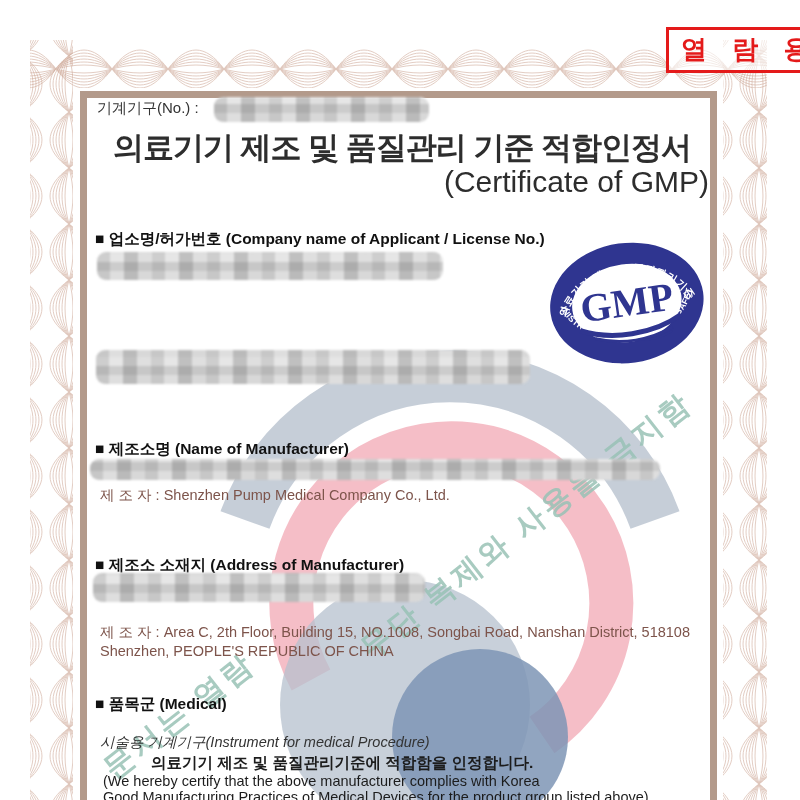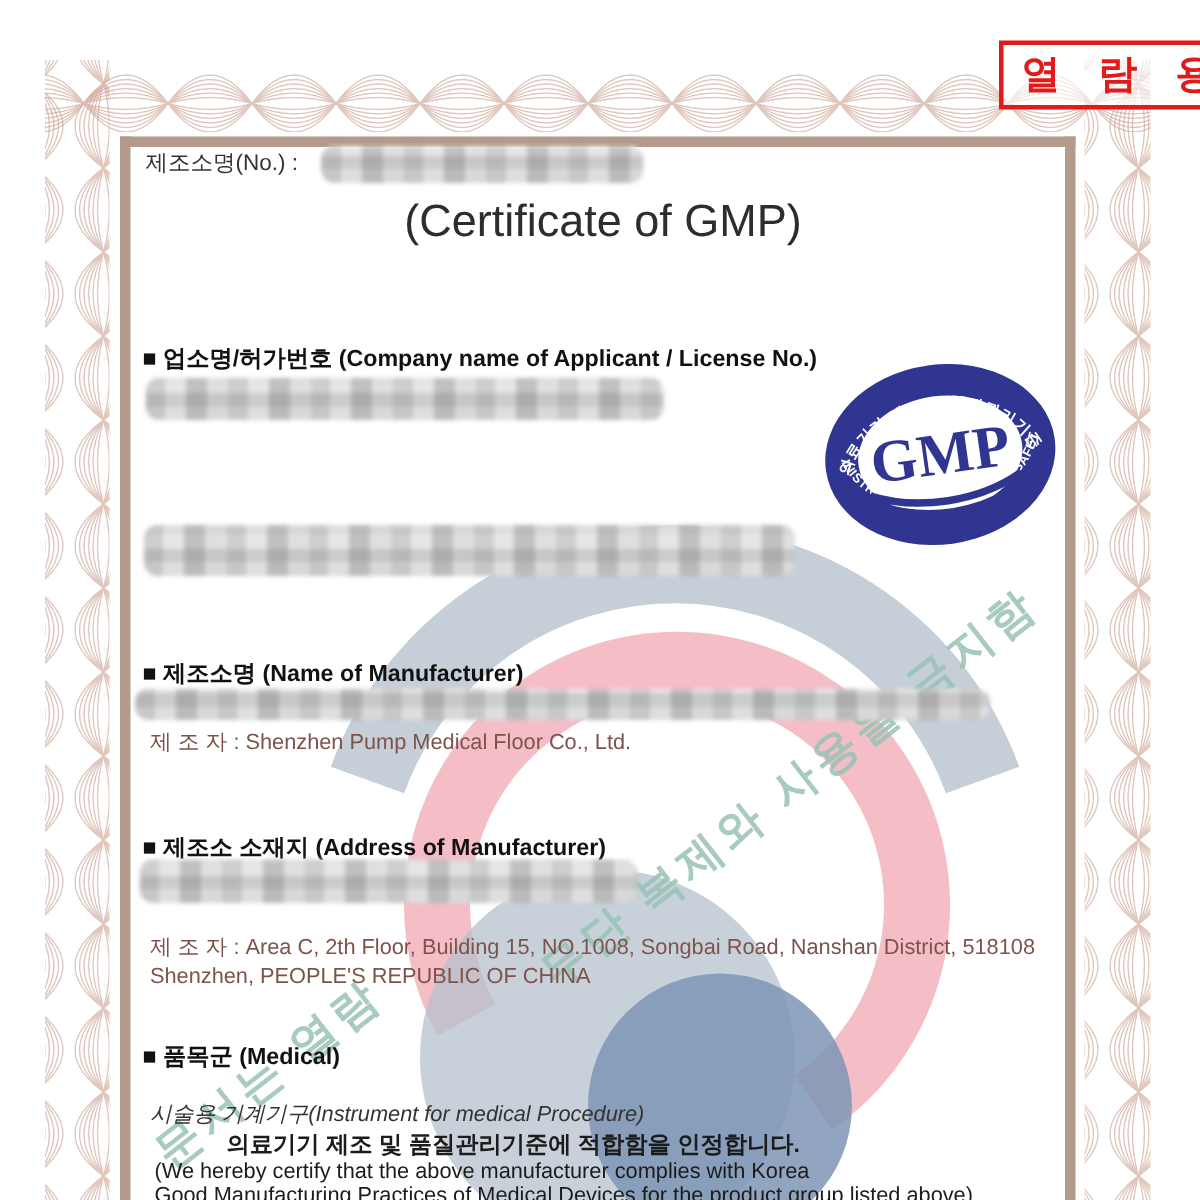--- a/index.html
+++ b/index.html
@@ -13,21 +13,21 @@
   
   #wm-svg{position:absolute;left:0;top:0;z-index:0;}
   .wm-text{position:absolute;z-index:0;color:#99c2b6;opacity:.85;font-size:30px;
            font-weight:bold;letter-spacing:4px;transform:rotate(-38deg);
            transform-origin:0 0;white-space:nowrap;}
   
   .content{z-index:2;}
   .cert-no{left:97px;top:99px;font-size:15px;color:#333;}
   .title-wrap{left:95px;top:131px;width:614px;text-align:center;color:#2d2d2d;}
   .title-kr{font-size:31px;font-weight:600;letter-spacing:-1px;line-height:34px;}
-  .title-en{font-size:30px;font-weight:500;line-height:34px;}
+  .title-en{font-size:30px;font-weight:500;line-height:34px;text-align:right;}
   .sec-h{font-size:15.5px;font-weight:bold;color:#111;white-space:nowrap;}
   .detail{font-size:14.5px;color:#333;white-space:nowrap;}
   .maroon{color:#7d544b;white-space:normal;line-height:19px;}
   .stmt-kr{left:103px;top:753px;font-size:15.5px;font-weight:bold;color:#1c1c1c;white-space:nowrap;margin-left:48px;}
   .stmt-en{font-size:14.5px;color:#1c1c1c;white-space:nowrap;}
   
   .redact{position:absolute;z-index:2;border-radius:9px;filter:blur(1.3px);
     background:
       repeating-linear-gradient(90deg, rgba(60,60,60,.14) 0 13px, rgba(255,255,255,0) 13px 27px,
         rgba(60,60,60,.22) 27px 41px, rgba(120,120,120,.06) 41px 55px),
@@ -79,24 +79,25 @@
     </defs>
     <rect x="30" y="40" width="43" height="760" fill="url(#braidV)"></rect>
     <rect x="723" y="40" width="44" height="760" fill="url(#braidV)"></rect>
     <rect x="30" y="43" width="737" height="45" fill="url(#braidH)"></rect>
   </svg>
 
   <div id="frame"></div>
 
   <div id="stamp" class="abs">열 람 용</div>
 
-  <div class="abs content cert-no">제조소명(No.) :</div>
+  <div class="abs content cert-no">기계기구(No.) :</div>
   <div class="redact" style="left:214px;top:97px;width:215px;height:25px;"></div>
 
   <div class="abs content title-wrap">
+    <div class="title-kr">의료기기 제조 및 품질관리 기준 적합인정서</div>
     <div class="title-en">(Certificate of GMP)</div>
   </div>
 
   <div class="abs content sec-h" style="left:95px;top:229px;">■ 업소명/허가번호 (Company name of Applicant / License No.)</div>
   <div class="redact" style="left:97px;top:252px;width:346px;height:28px;"></div>
 
   <svg id="seal" class="abs" width="160" height="128" viewBox="0 0 160 128">
     <defs>
       <path id="sealTop" d="M 17 72 A 64 48 0 0 1 143 72"></path>
       <path id="sealBot" d="M 13 56 A 68 52 0 0 0 147 56"></path>
@@ -112,21 +113,21 @@
     <text x="80" y="76" text-anchor="middle" font-family="Liberation Serif, serif" font-size="40" font-weight="bold" fill="#2f3590">GMP</text>
     <path d="M 30 84 C 60 98 102 98 132 82" fill="none" stroke="#2f3590" stroke-width="5"></path>
     <path d="M 44 94 C 70 104 98 103 122 93" fill="none" stroke="#2f3590" stroke-width="3"></path>
     <path d="M 86 101 C 100 104 112 101 121 97" fill="none" stroke="#2f3590" stroke-width="2"></path>
   </svg>
 
   <div class="redact" style="left:96px;top:350px;width:434px;height:34px;"></div>
 
   <div class="abs content sec-h" style="left:95px;top:439px;">■ 제조소명 (Name of Manufacturer)</div>
   <div class="redact" style="left:90px;top:459px;width:570px;height:21px;"></div>
-  <div class="abs content detail maroon" style="left:100px;top:486px;">제 조 자 : Shenzhen Pump Medical Floor Co., Ltd.</div>
+  <div class="abs content detail maroon" style="left:100px;top:486px;">제 조 자 : Shenzhen Pump Medical Company Co., Ltd.</div>
 
   <div class="abs content sec-h" style="left:95px;top:555px;">■ 제조소 소재지 (Address of Manufacturer)</div>
   <div class="redact" style="left:93px;top:573px;width:332px;height:29px;"></div>
   <div class="abs content detail maroon" style="left:100px;top:623px;width:608px;">제 조 자 : Area C, 2th Floor, Building 15, NO.1008, Songbai Road, Nanshan District, 518108 Shenzhen, PEOPLE'S REPUBLIC OF CHINA</div>
 
   <div class="abs content sec-h" style="left:95px;top:694px;">■ 품목군 (Medical)</div>
   <div class="abs content detail" style="left:100px;top:733px;font-style:italic;">시술용 기계기구(Instrument for medical Procedure)</div>
 
   <div class="abs content stmt-kr">의료기기 제조 및 품질관리기준에 적합함을 인정합니다.</div>
   <div class="abs content stmt-en" style="left:103px;top:773px;">(We hereby certify that the above manufacturer complies with Korea</div>

